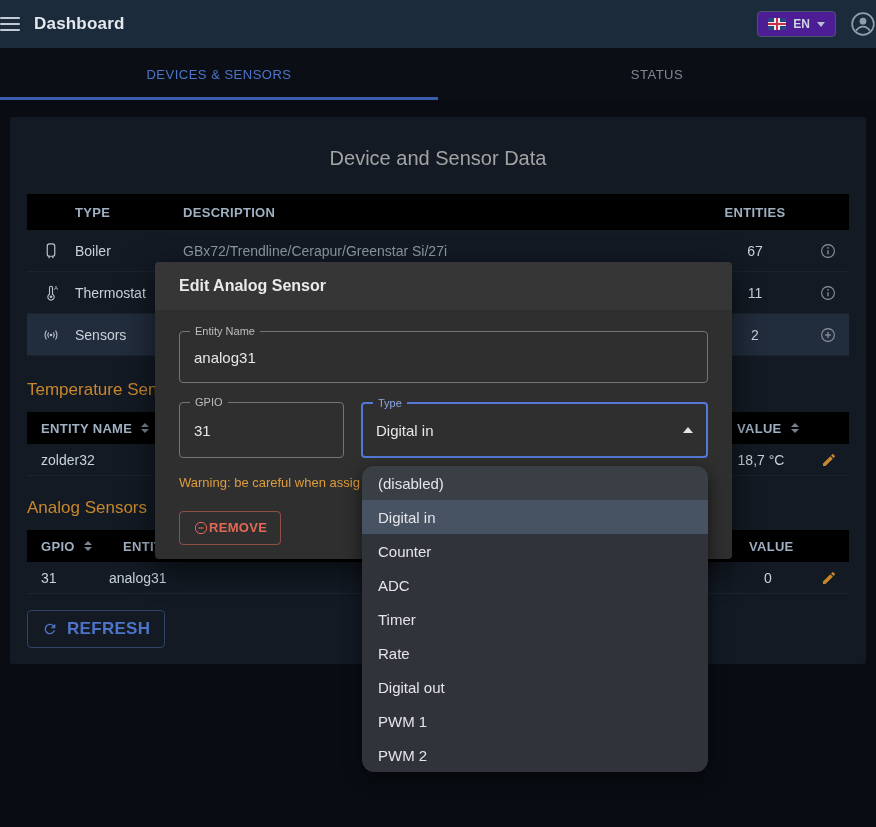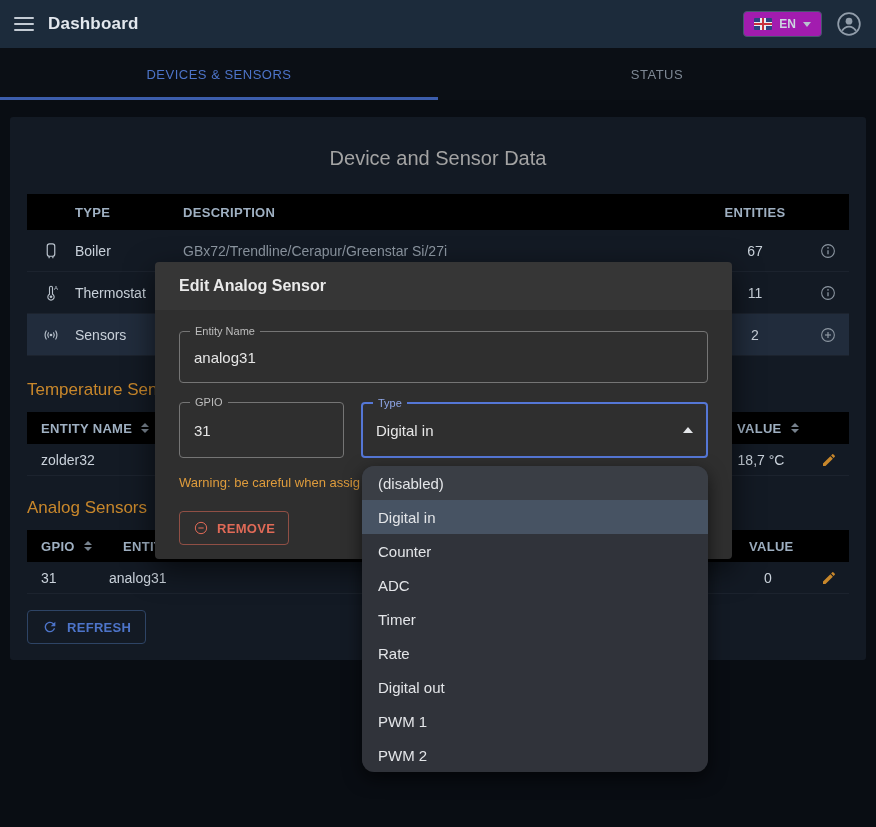--- a/index.html
+++ b/index.html
@@ -1,26 +1,26 @@
 <!DOCTYPE html>
 <html><head>
 <meta charset="utf-8">
 <style>
   *{box-sizing:border-box;margin:0;padding:0}
   html,body{width:876px;height:827px}
   body{position:relative;overflow:hidden;background:#090d13;font-family:"Liberation Sans","DejaVu Sans",sans-serif;}
   svg{display:block}
 
   
-  .appbar{display:flex;align-items:center;height:48px;background:#1c2b3b;padding:0 14px;gap:14px}
+  .appbar{display:flex;align-items:center;height:48px;background:#1c2b3b;padding:0 0;gap:14px}
   .burger{width:20px;display:flex;flex-direction:column;gap:4px;cursor:pointer;padding:2px 0}
   .burger span{display:block;height:2px;background:#c3cbd4;border-radius:1px}
   .app-title{font-size:17px;font-weight:bold;color:#e3e8ee;letter-spacing:.2px}
   .spacer{flex:1}
-  .lang-btn{display:flex;align-items:center;gap:7px;border:1px solid #45576c;background:#a21caf;border-radius:4px;padding:5px 10px;cursor:pointer}
+  .lang-btn{display:flex;align-items:center;gap:7px;border:1px solid #45576c;background:#4c1d95;border-radius:4px;padding:5px 10px;cursor:pointer}
   .flag{width:18px;height:12px;border-radius:1px;background-color:#2b4480;background-image:
     linear-gradient(to bottom,transparent 41%,#c8313e 41%,#c8313e 59%,transparent 59%),
     linear-gradient(to right,transparent 43%,#c8313e 43%,#c8313e 57%,transparent 57%),
     linear-gradient(to bottom,transparent 30%,#e8ecf2 30%,#e8ecf2 70%,transparent 70%),
     linear-gradient(to right,transparent 35%,#e8ecf2 35%,#e8ecf2 65%,transparent 65%)}
   .lang-label{font-size:12px;font-weight:bold;color:#cdd6e0}
   .caret-down{width:0;height:0;border-left:4px solid transparent;border-right:4px solid transparent;border-top:5px solid #b9c3cf}
   .avatar{color:#919daa;cursor:pointer}
 
   
@@ -49,35 +49,35 @@
   .pad{padding-left:14px}
   .hcell{display:flex;align-items:center}
   .sort{display:inline-flex;flex-direction:column;gap:2px;margin-left:9px;cursor:pointer}
   .sort i{display:block;width:0;height:0;border-left:4px solid transparent;border-right:4px solid transparent}
   .sort .up{border-bottom:4px solid #76818d}
   .sort .dn{border-top:4px solid #76818d}
   .sec-title{margin:24px 0 12px;font-size:17px;font-weight:500;color:#c8872b}
   .sec-title.second{margin-top:22px}
   .pencil{color:#c8872b}
 
-  .btn-refresh{margin-top:16px;display:inline-flex;align-items:center;gap:9px;padding:8px 14px;border:1px solid #2e4465;border-radius:4px;color:#4d74c9;font-size:13px;font-weight:bold;letter-spacing:.3px;background:transparent;cursor:pointer;font-family:inherit}
+  .btn-refresh{margin-top:16px;display:inline-flex;align-items:center;gap:9px;padding:8px 14px;border:1px solid #2e4465;border-radius:4px;color:#4d74c9;font-size:17px;font-weight:bold;letter-spacing:.3px;background:transparent;cursor:pointer;font-family:inherit}
 
   
   .modal{position:absolute;left:155px;top:262px;width:577px;z-index:20;border-radius:4px;box-shadow:0 10px 30px rgba(0,0,0,.6)}
   .modal-header{background:#363636;border-radius:4px 4px 0 0;padding:15px 24px;font-size:16px;font-weight:bold;color:#eaeaea}
   .modal-body{background:#2f2f2f;border-radius:0 0 4px 4px;padding:21px 24px 14px}
   .ofield{position:relative;height:52px;border:1px solid #757575;border-radius:4px;display:flex;align-items:center;padding:0 14px;font-size:15px;color:#e6e6e6;cursor:text}
   .flabel{position:absolute;top:-7px;left:10px;background:#2f2f2f;padding:0 5px;font-size:11px;color:#bdbdbd;line-height:13px}
   .frow{display:flex;gap:17px;margin-top:19px}
   .f-gpio{width:165px;height:56px}
   .f-type{flex:1;height:56px;border:2px solid #5577d6;padding:0 13px;cursor:pointer}
   .f-type .flabel{color:#8fa7e8}
   .caret-up{margin-left:auto;width:0;height:0;border-left:5px solid transparent;border-right:5px solid transparent;border-bottom:6px solid #e4e6e9}
   .warning{margin-top:17px;font-size:13px;color:#df9c3c}
-  .btn-remove{margin-top:21px;display:inline-flex;align-items:center;gap:8px;padding:8px 13px;border:1px solid rgba(224,106,87,.55);border-radius:4px;color:#e06a57;font-size:13px;font-weight:bold;letter-spacing:.3px;background:transparent;cursor:pointer;font-family:inherit}
+  .btn-remove{margin-top:21px;display:inline-flex;align-items:flex-start;padding:8px 13px;border:1px solid rgba(224,106,87,.55);border-radius:4px;color:#e06a57;font-size:13px;font-weight:bold;letter-spacing:.3px;background:transparent;cursor:pointer;font-family:inherit}
 
   
   .dropdown{position:absolute;left:362px;top:466px;width:346px;z-index:30;background:#30333a;border-radius:12px;box-shadow:0 6px 18px rgba(0,0,0,.6);list-style:none;overflow:hidden}
   .dropdown li{height:34px;display:flex;align-items:center;padding:0 16px;font-size:15px;color:#e3e5e8;cursor:pointer}
   .dropdown li.dim{background:#3a3e45}
   .dropdown li.selected{background:#475363}
 </style>
 </head>
 <body>
 

